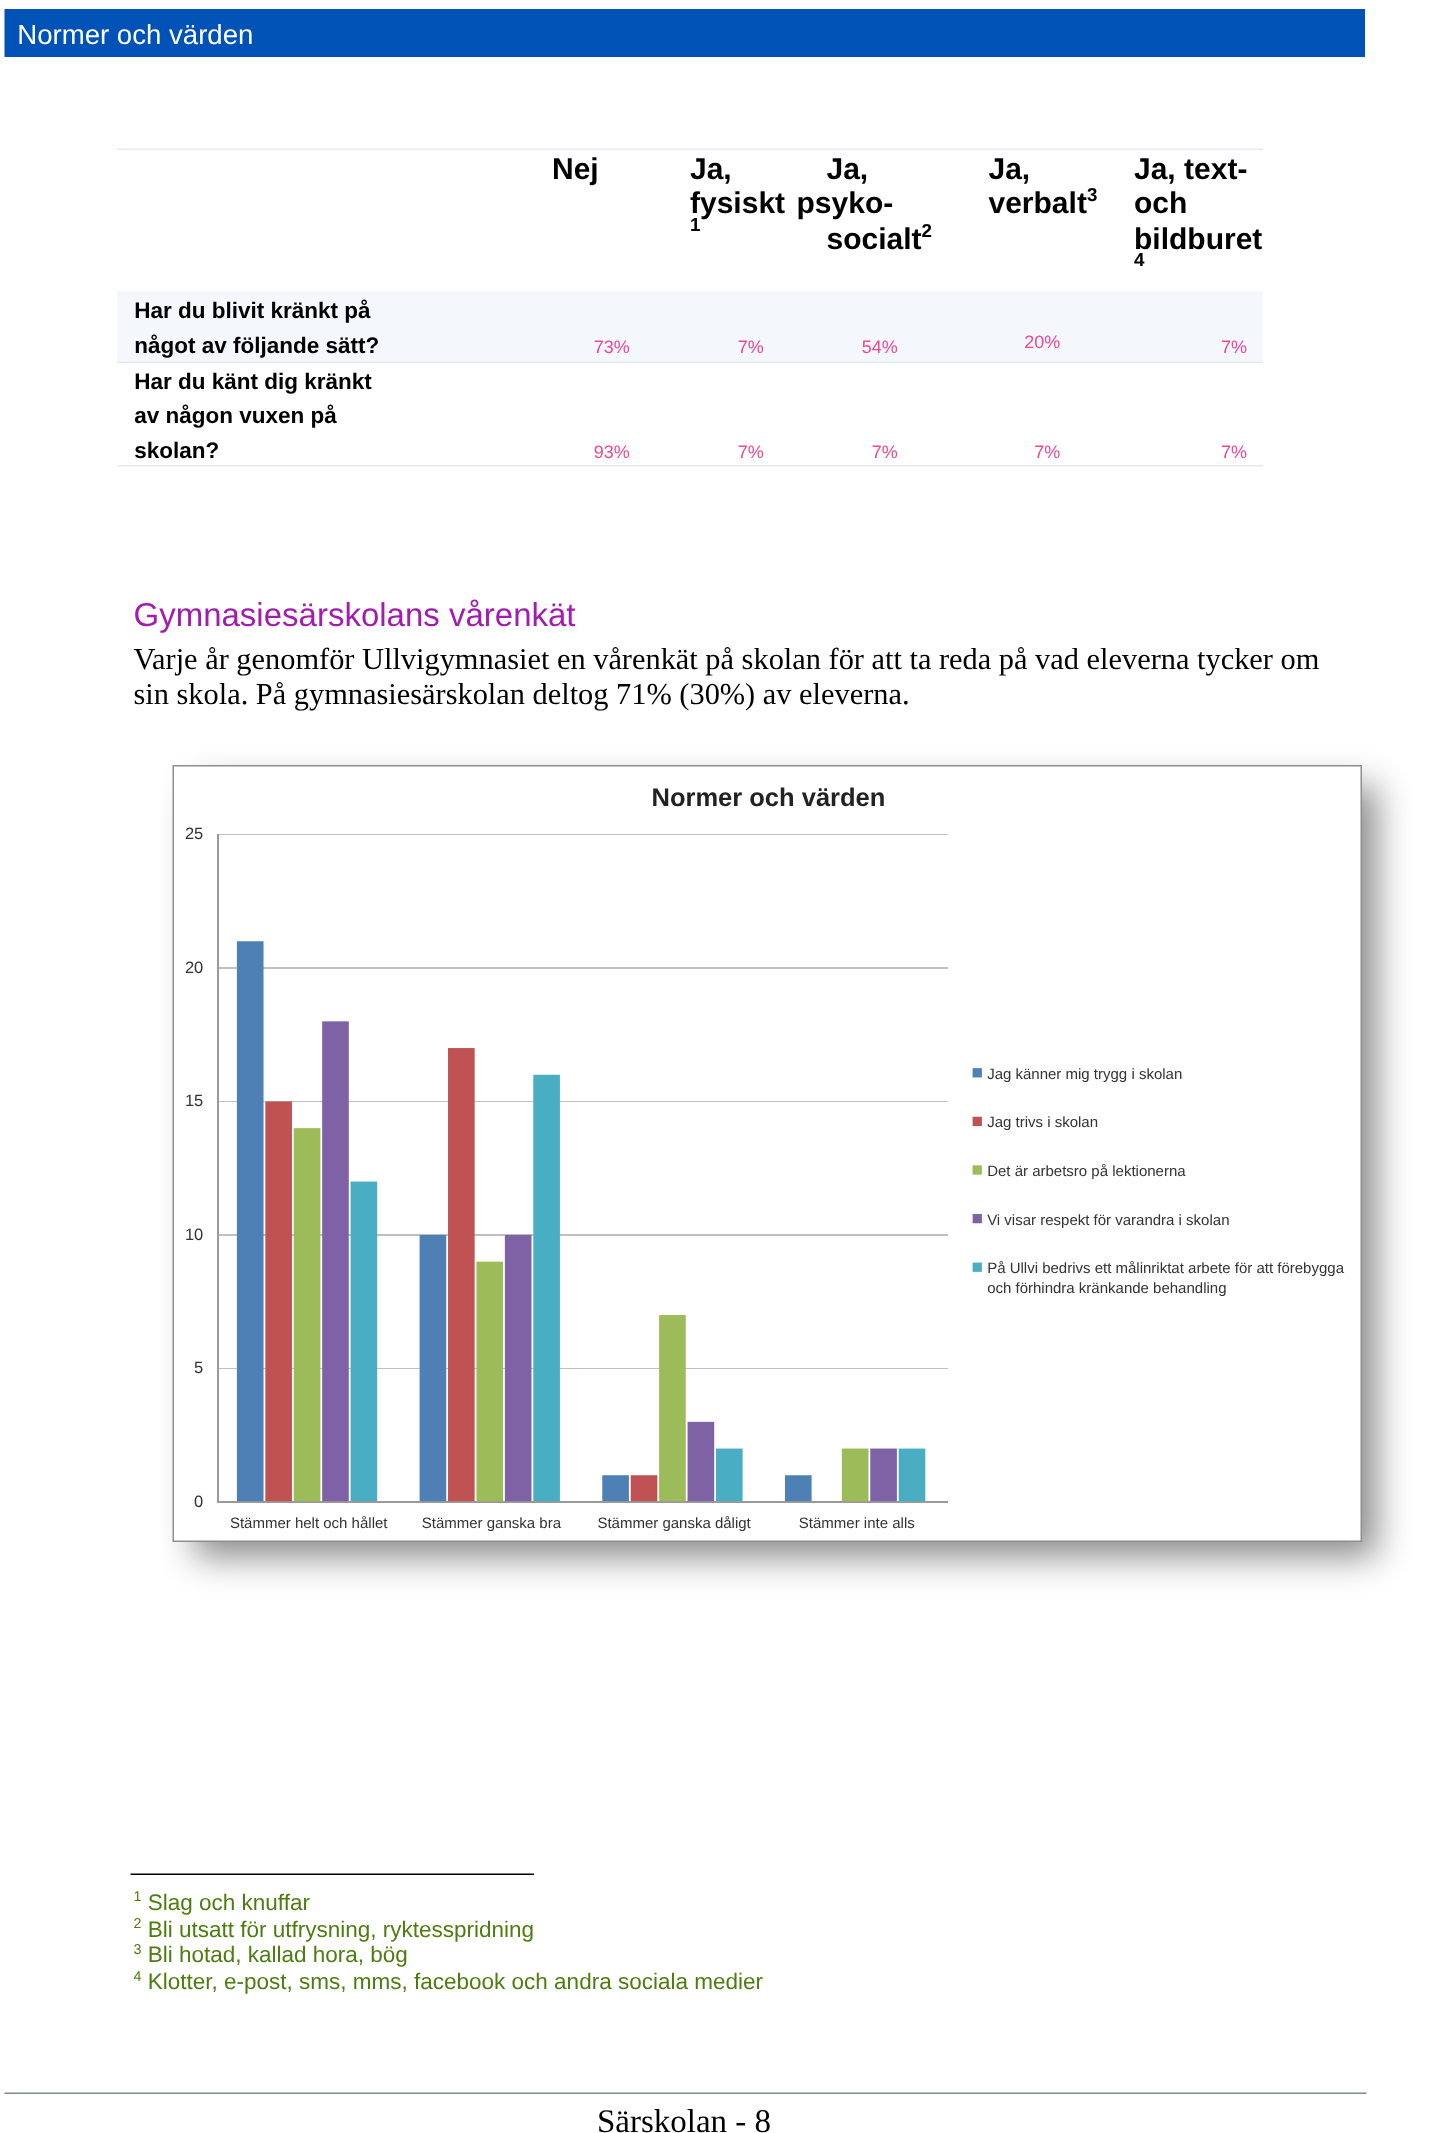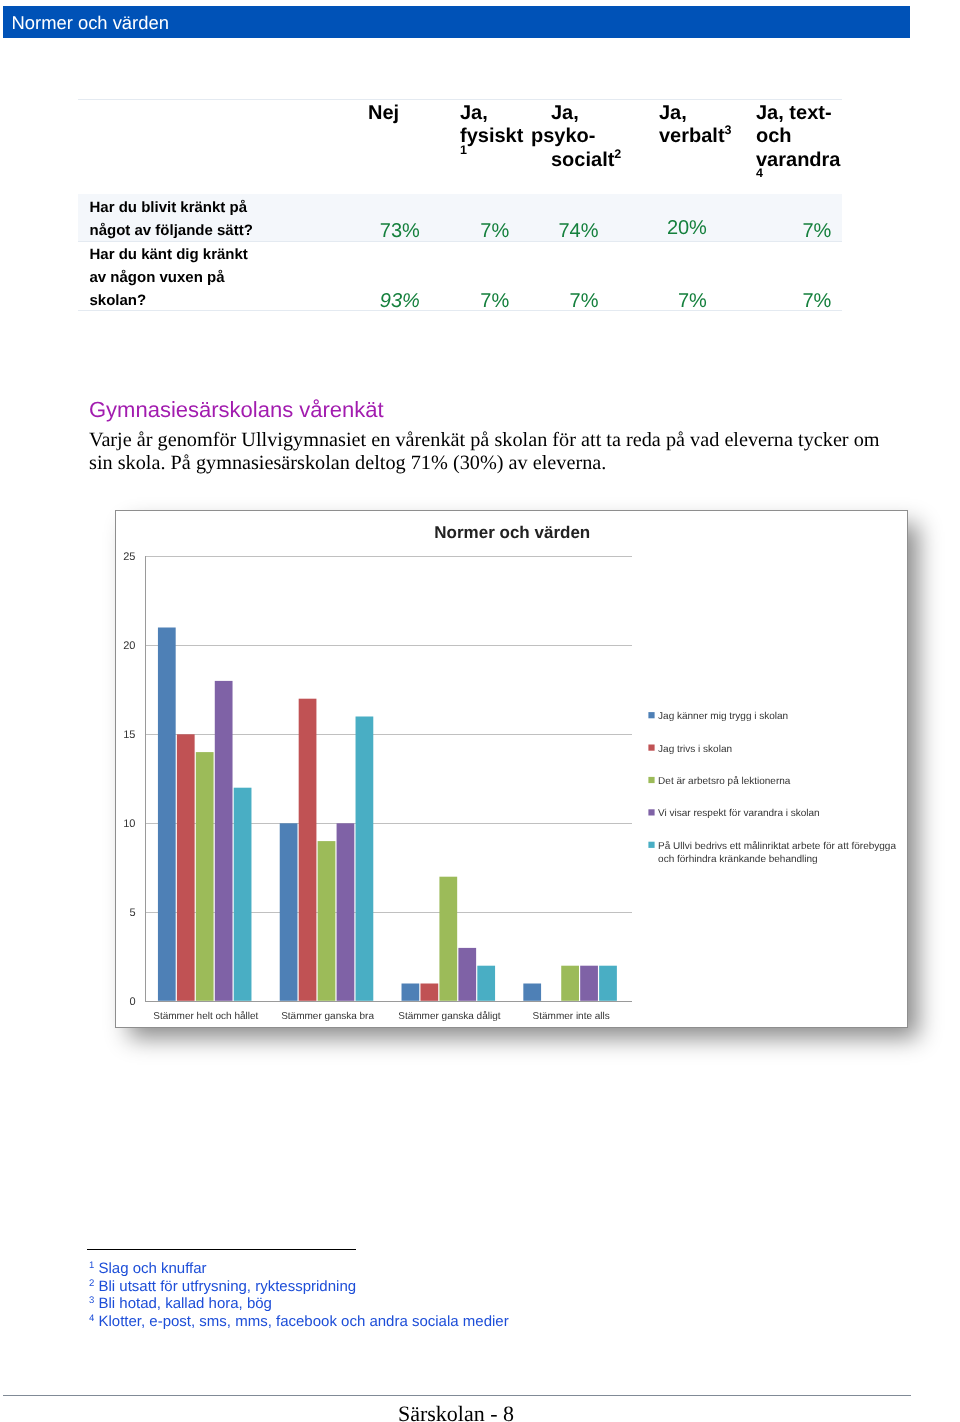--- a/index.html
+++ b/index.html
@@ -14,37 +14,37 @@
   
   .tbl{position:absolute;left:78px;top:99px;width:764px;height:212px;}
   .tbl .rule{position:absolute;left:0;width:764px;height:1px;background:#E4EAF1;}
   .tbl .shade{position:absolute;left:0;top:95px;width:764px;height:47px;background:#F4F7FB;}
   #tblhost{position:absolute;left:0;top:0;width:764px;height:212px;}
   #tblhost div{position:absolute;white-space:nowrap;}
   .hcell{font-weight:bold;font-size:20px;line-height:23.3px;color:#000;margin-left:23px;}
   .hcell sup{font-size:12.5px;font-weight:bold;vertical-align:8px;line-height:0;}
   .supline{font-size:12px;font-weight:bold;}
   .rlabel{font-weight:bold;font-size:15px;line-height:23.3px;color:#000;}
-  .val{font-size:20px;line-height:23.3px;color:#15803d;text-align:left;}
+  .val{font-size:12px;line-height:23.3px;color:#ec4899;text-align:left;}
 
   
   .h2{position:absolute;left:89px;top:397px;font-size:22px;line-height:26px;color:#a21caf;white-space:nowrap;}
   .para{position:absolute;left:89px;top:429px;width:800px;font-family:"Liberation Serif",serif;
         font-size:20.25px;line-height:23.3px;color:#000;text-align:left;}
 
   
   .chartwrap{position:absolute;left:112px;top:506px;width:840px;height:560px;}
   .chartcard{position:absolute;left:3.4px;top:4.1px;width:792.2px;height:517.7px;background:#fff;
      box-sizing:border-box;border:1px solid #8e8e8e;
      box-shadow:12px 12px 22px -2px rgba(0,0,0,0.46);}
   #chartsvg{position:absolute;left:-1px;top:-1px;}
 
   
   .fnrule{position:absolute;left:86.5px;top:1249px;width:269px;height:1px;background:#000;}
-  .fnotes{position:absolute;left:89px;top:1260px;font-size:15px;line-height:17.5px;color:#1d4ed8;}
+  .fnotes{position:absolute;left:89px;top:1260px;font-size:15px;line-height:17.5px;color:#4d7c0f;}
   .fnotes .fn{white-space:nowrap;}
   .fnotes .m{font-size:9.5px;vertical-align:5.5px;line-height:0;}
 
   
   .ftrule{position:absolute;left:2.6px;top:1395px;width:908px;height:1.3px;background:#808a96;}
   .ftr{position:absolute;left:0;top:1401px;width:912px;text-align:center;
        font-family:"Liberation Serif",serif;font-size:22px;line-height:26px;color:#000;}
 </style>
 </head>
 <body>
@@ -65,33 +65,33 @@
         <div class="hcell" style="left: 359px; top: 2.9px;"><span>Ja,</span></div>
         <div class="hcell" style="left: 359px; top: 26.2px;"><span>fysiskt</span></div>
         <div class="hcell supline" style="left: 359px; top: 47.5px;"><sup>1</sup></div>
         <div class="hcell" style="left: 450px; top: 2.9px;"><span>Ja,</span></div>
         <div class="hcell" style="left: 430px; top: 26.2px;"><span>psyko-</span></div>
         <div class="hcell" style="left: 450px; top: 49.5px;"><span>socialt</span><sup>2</sup></div>
         <div class="hcell" style="left: 558px; top: 2.9px;"><span>Ja,</span></div>
         <div class="hcell" style="left: 558px; top: 26.2px;"><span>verbalt</span><sup>3</sup></div>
         <div class="hcell" style="left: 655px; top: 2.9px;"><span>Ja, text-</span></div>
         <div class="hcell" style="left: 655px; top: 26.2px; text-align: center;"><span>och</span></div>
-        <div class="hcell" style="left: 655px; top: 49.5px;"><span>varandra</span></div>
+        <div class="hcell" style="left: 655px; top: 49.5px;"><span>bildburet</span></div>
         <div class="hcell supline" style="left: 655px; top: 70.8px;"><sup>4</sup></div>
         <div class="rlabel" style="left: 11.5px; top: 96.5px;">Har du blivit kränkt på</div>
         <div class="rlabel" style="left: 11.5px; top: 119.8px;">något av följande sätt?</div>
         <div class="val" style="left: auto; right: 422.2px; top: 121.1px;">73%</div>
         <div class="val" style="left: auto; right: 332.8px; top: 121.1px;">7%</div>
-        <div class="val" style="left: auto; right: 243.5px; top: 121.1px;">74%</div>
+        <div class="val" style="left: auto; right: 243.5px; top: 121.1px;">54%</div>
         <div class="val" style="left: auto; right: 135.1px; top: 118px;">20%</div>
         <div class="val" style="left: auto; right: 10.6px; top: 121.1px;">7%</div>
         <div class="rlabel" style="left: 11.5px; top: 143.5px;">Har du känt dig kränkt</div>
         <div class="rlabel" style="left: 11.5px; top: 166.8px;">av någon vuxen på</div>
         <div class="rlabel" style="left: 11.5px; top: 190.1px;">skolan?</div>
-        <div class="val" style="left: auto; right: 422.2px; top: 191.4px; font-style: italic;">93%</div>
+        <div class="val" style="left: auto; right: 422.2px; top: 191.4px;">93%</div>
         <div class="val" style="left: auto; right: 332.8px; top: 191.4px;">7%</div>
         <div class="val" style="left: auto; right: 243.5px; top: 191.4px;">7%</div>
         <div class="val" style="left: auto; right: 135.1px; top: 191.4px;">7%</div>
         <div class="val" style="left: auto; right: 10.6px; top: 191.4px;">7%</div>
       </div>
   </div>
 
   <div class="h2">Gymnasiesärskolans vårenkät</div>
   <div class="para">Varje år genomför Ullvigymnasiet en vårenkät på skolan för att ta reda på vad eleverna tycker om sin skola. På gymnasiesärskolan deltog 71% (30%) av eleverna.</div>
 

